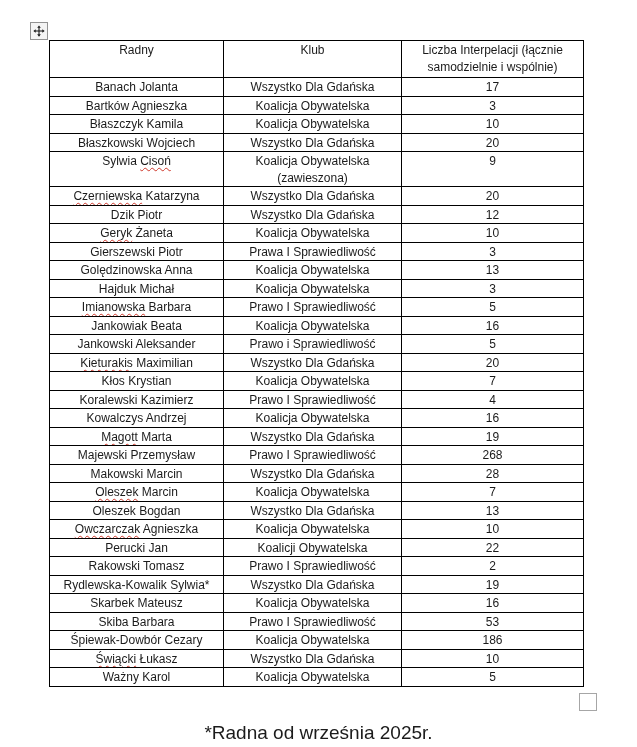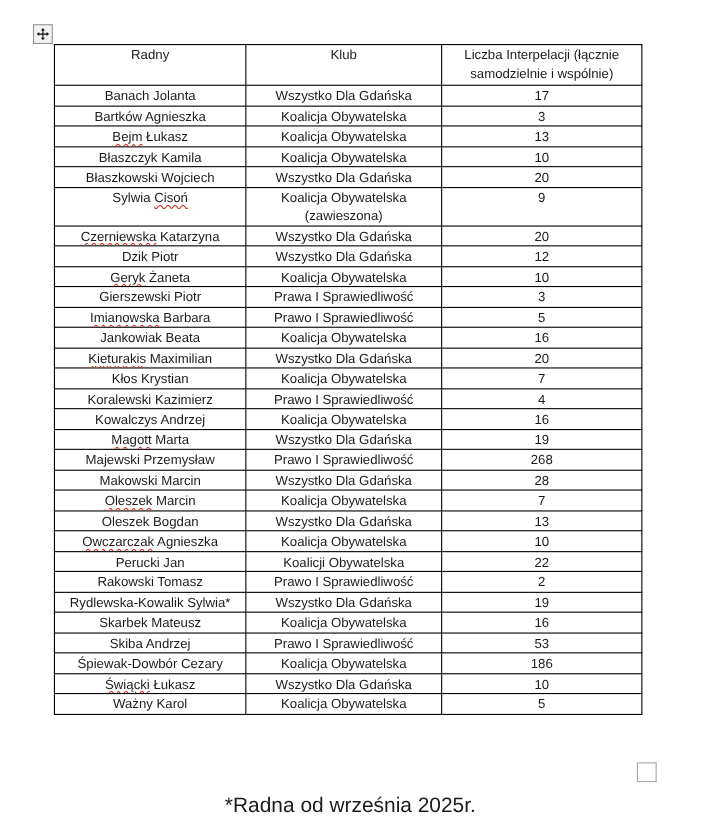--- a/index.html
+++ b/index.html
@@ -106,25 +106,20 @@
           <td>Banach Jolanta</td>
           <td>Wszystko Dla Gdańska</td>
           <td>17</td>
         </tr>
         <tr>
           <td>Bartków Agnieszka</td>
           <td>Koalicja Obywatelska</td>
           <td>3</td>
         </tr>
         <tr>
-          <td><span class="squiggle">Bejm</span> Łukasz</td>
-          <td>Koalicja Obywatelska</td>
-          <td>13</td>
-        </tr>
-        <tr>
           <td>Błaszczyk Kamila</td>
           <td>Koalicja Obywatelska</td>
           <td>10</td>
         </tr>
         <tr>
           <td>Błaszkowski Wojciech</td>
           <td>Wszystko Dla Gdańska</td>
           <td>20</td>
         </tr>
         <tr>
@@ -146,28 +141,43 @@
           <td><span class="squiggle">Geryk</span> Żaneta</td>
           <td>Koalicja Obywatelska</td>
           <td>10</td>
         </tr>
         <tr>
           <td>Gierszewski Piotr</td>
           <td>Prawa I Sprawiedliwość</td>
           <td>3</td>
         </tr>
         <tr>
+          <td>Golędzinowska Anna</td>
+          <td>Koalicja Obywatelska</td>
+          <td>13</td>
+        </tr>
+        <tr>
+          <td>Hajduk Michał</td>
+          <td>Koalicja Obywatelska</td>
+          <td>3</td>
+        </tr>
+        <tr>
           <td><span class="squiggle">Imianowska</span> Barbara</td>
           <td>Prawo I Sprawiedliwość</td>
           <td>5</td>
         </tr>
         <tr>
           <td>Jankowiak Beata</td>
           <td>Koalicja Obywatelska</td>
           <td>16</td>
+        </tr>
+        <tr>
+          <td>Jankowski Aleksander</td>
+          <td>Prawo i Sprawiedliwość</td>
+          <td>5</td>
         </tr>
         <tr>
           <td><span class="squiggle">Kieturakis</span> Maximilian</td>
           <td>Wszystko Dla Gdańska</td>
           <td>20</td>
         </tr>
         <tr>
           <td>Kłos Krystian</td>
           <td>Koalicja Obywatelska</td>
           <td>7</td>
@@ -226,21 +236,21 @@
           <td>Rydlewska-Kowalik Sylwia*</td>
           <td>Wszystko Dla Gdańska</td>
           <td>19</td>
         </tr>
         <tr>
           <td>Skarbek Mateusz</td>
           <td>Koalicja Obywatelska</td>
           <td>16</td>
         </tr>
         <tr>
-          <td>Skiba Andrzej</td>
+          <td>Skiba Barbara</td>
           <td>Prawo I Sprawiedliwość</td>
           <td>53</td>
         </tr>
         <tr>
           <td>Śpiewak-Dowbór Cezary</td>
           <td>Koalicja Obywatelska</td>
           <td>186</td>
         </tr>
         <tr>
           <td><span class="squiggle">Świącki</span> Łukasz</td>

